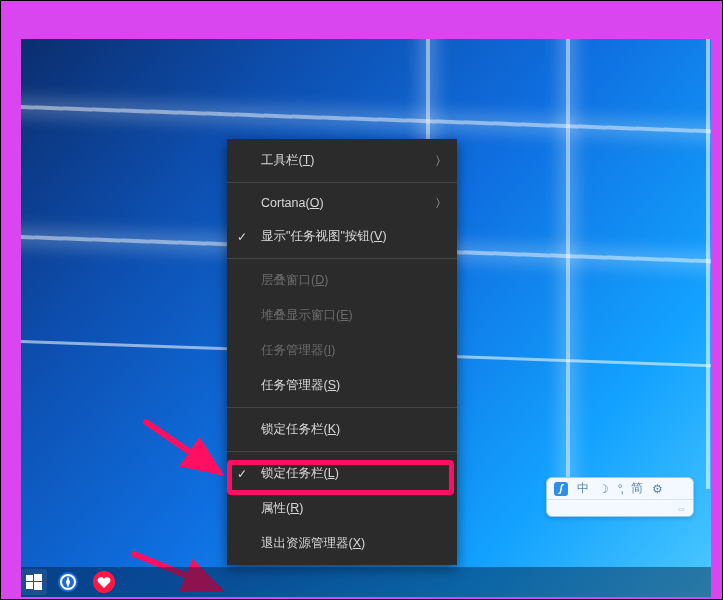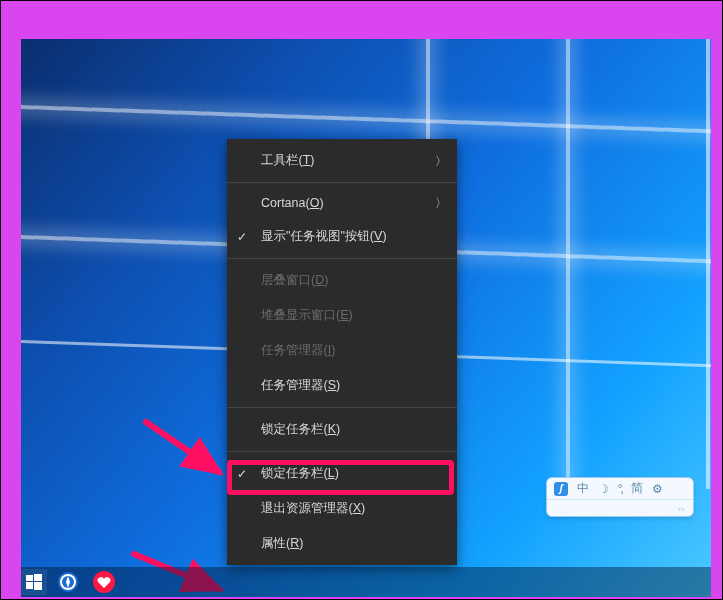--- a/index.html
+++ b/index.html
@@ -161,25 +161,25 @@
       </div>
 
       <div class="sep"></div>
 
       <div class="item">
         <span class="check">✓</span>
         <span><span>锁定任务栏(</span><span class="u">L</span><span>)</span></span>
       </div>
 
       <div class="item">
+        <span><span>属性(</span><span class="u">R</span><span>)</span></span>
+      </div>
+
+      <div class="item">
         <span><span>退出资源管理器(</span><span class="u">X</span><span>)</span></span>
-      </div>
-
-      <div class="item">
-        <span><span>属性(</span><span class="u">R</span><span>)</span></span>
       </div>
 
     </div>
 
     <div class="hl" style="left:206px; top:421px; width:227px; height:35px;"></div>
 
     <svg class="arrow" style="left:120px; top:378px;" width="90" height="70">
       <defs>
         <marker id="ah1" markerWidth="8" markerHeight="8" refX="6" refY="3" orient="auto">
           <path d="M0,0 L7,3 L0,6 Z" fill="#ff0f62"></path>

